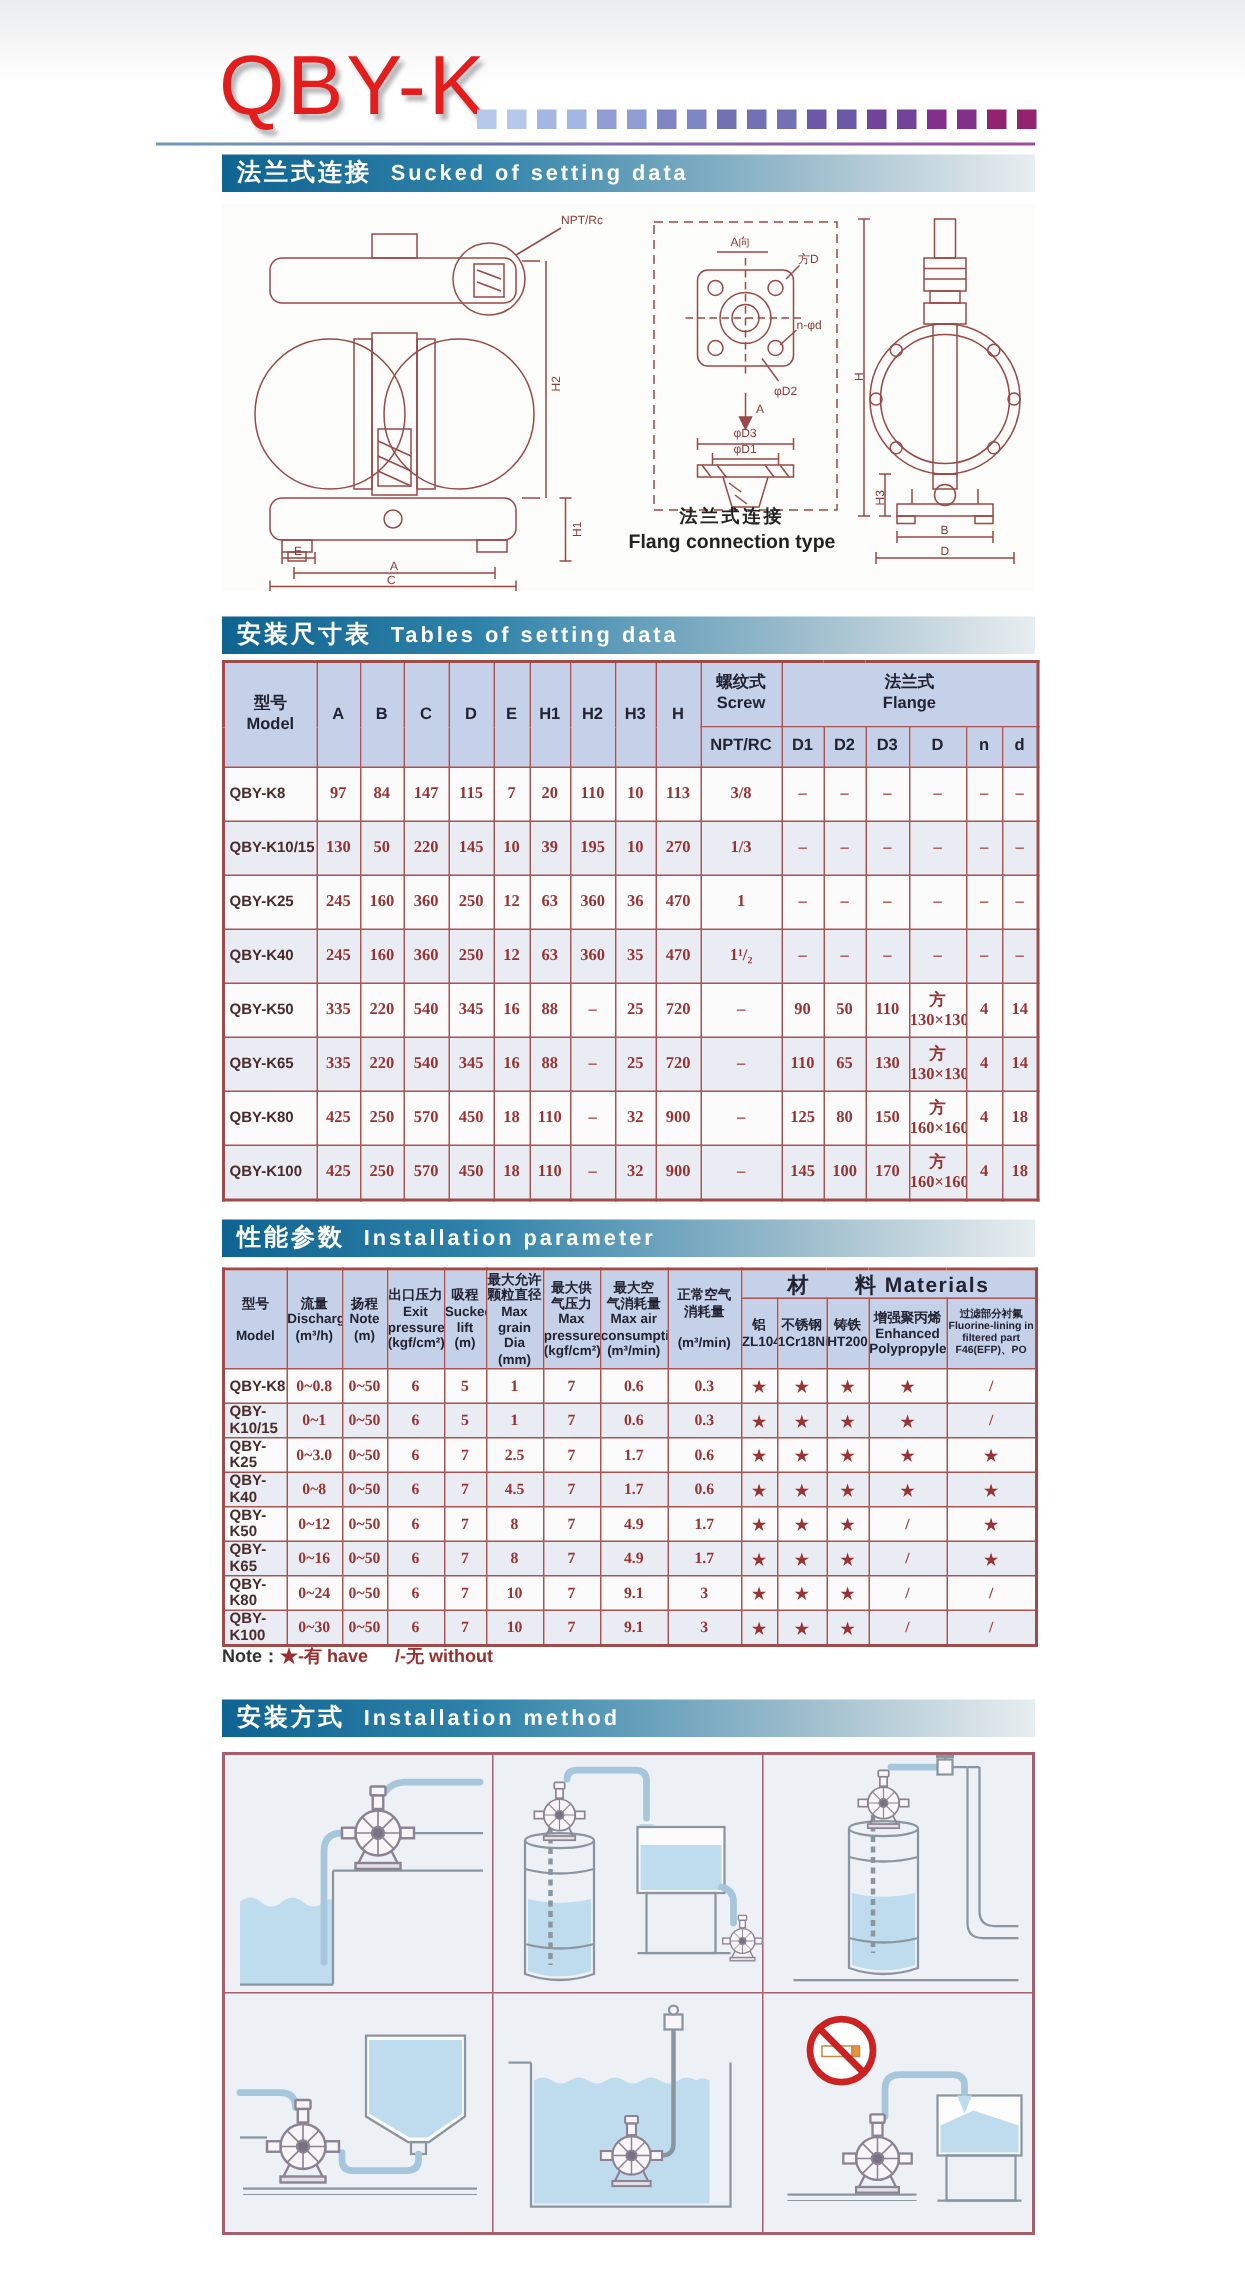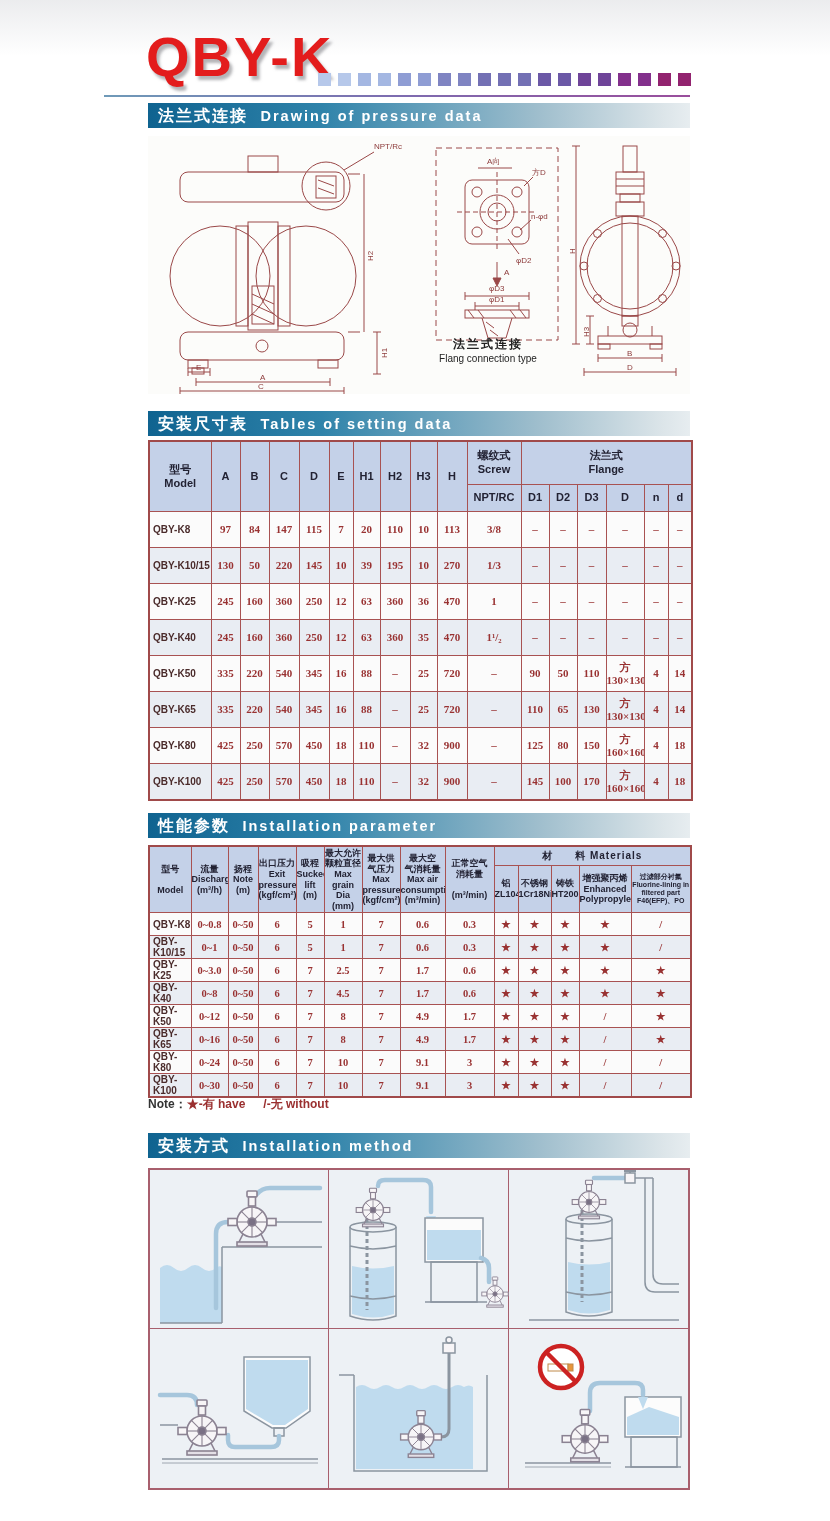--- a/index.html
+++ b/index.html
@@ -1,21 +1,21 @@
 <!DOCTYPE html>
 <html><head>
 <meta charset="utf-8">
 <style>
   html,body{margin:0;padding:0;background:#ffffff;}
   body{width:830px;height:1521px;position:relative;font-family:"Liberation Sans",sans-serif;overflow:hidden;}
   .abs{position:absolute;}
   .top-wash{left:0;top:0;width:830px;height:70px;
     background:linear-gradient(180deg,rgba(190,192,198,.30),rgba(255,255,255,0) 80%);}
   
-  .logo{left:146px;top:24px;font-size:56px;font-weight:700;letter-spacing:2px;
+  .logo{left:146px;top:24px;font-size:56px;font-weight:400;letter-spacing:2px;
     color:#e31c1c;text-shadow:3px 4px 3px rgba(130,130,135,.6);font-family:"Liberation Sans",sans-serif;}
   .squares{left:318px;top:73px;display:flex;gap:7px;}
   .squares span{width:13px;height:13px;display:inline-block;}
   .rule{left:104px;top:95px;width:586px;height:2px;background:linear-gradient(90deg,#6f9ab8,#7d6cb0,#9a4e9c);}
   
   .secbar{left:148px;width:542px;height:25px;line-height:25px;color:#fff;
     background:linear-gradient(90deg,#0f6390,#2f83aa 32%,#9fbecd 72%,#dce5e9 95%,#e7edf0);
     padding-left:10px;box-sizing:border-box;white-space:nowrap;}
   .secbar .zh{font-size:16px;font-weight:700;letter-spacing:2px;}
   .secbar .en{font-size:14.5px;font-weight:700;letter-spacing:2px;margin-left:8px;}
@@ -31,21 +31,21 @@
   .perf{left:148px;top:845px;width:542px;}
   th,td{border:1px solid #a85252;text-align:center;vertical-align:middle;
     white-space:pre-line;overflow:hidden;padding:0;}
   thead th{background:#c4d1e8;color:#223;font-weight:700;}
   .dims thead th{font-size:11px;line-height:1.25;}
   .dims tbody td{height:35px;font-size:11px;font-weight:700;color:#993232;font-family:"Liberation Serif",serif;line-height:1.1;}
   .dims tbody td.model-cell,.perf tbody td.model-cell{color:#4a2b2b;font-size:10px;text-align:left;padding-left:3px;font-family:"Liberation Sans",sans-serif;}
   .dims tr.hr1 th{height:42px;}
   .dims tr.hr2 th{height:26px;}
   .perf thead th{font-size:9px;line-height:1.18;}
-  .perf .mat-top{height:18px;font-size:10px;letter-spacing:1px;}
+  .perf .mat-top{height:18px;font-size:14px;letter-spacing:1px;}
   .perf tr.hr2 th{height:46px;}
   .perf .th-tiny{font-size:7px;line-height:1.15;}
   .perf tbody td{height:22px;font-size:10.5px;font-weight:700;color:#993232;font-family:"Liberation Serif",serif;}
   tbody tr:nth-child(even) td{background:#e9edf3;}
   tbody tr:nth-child(odd) td{background:#fbfbfb;}
   table{border:2px solid #a04a4a;}
   
   .note{left:148px;top:1096px;font-size:12px;font-weight:700;color:#333;}
   .note .red{color:#9a2f2f;}
   .note .sp{display:inline-block;width:18px;}
@@ -106,21 +106,21 @@
     <span style="background: rgb(111, 68, 153);"></span>
     <span style="background: rgb(131, 48, 140);"></span>
     <span style="background: rgb(131, 48, 140);"></span>
     <span style="background: rgb(146, 35, 111);"></span>
     <span style="background: rgb(146, 35, 111);"></span>
   </div>
 <div class="abs rule"></div>
 
 <div class="abs secbar" style="top:103px">
   <span class="zh">法兰式连接</span>
-  <span class="en">Drawing of pressure data</span>
+  <span class="en">Sucked of setting data</span>
 </div>
 <div class="abs secbar" style="top:411px">
   <span class="zh">安装尺寸表</span>
   <span class="en">Tables of setting data</span>
 </div>
 <div class="abs secbar" style="top:813px">
   <span class="zh">性能参数</span>
   <span class="en">Installation parameter</span>
 </div>
 <div class="abs secbar" style="top:1133px">
@@ -196,21 +196,21 @@
     <text x="99" y="75" class="tech-text">n-φd</text>
     <text x="84" y="119" class="tech-text">φD2</text>
     <text x="72" y="131" class="tech-text">A</text>
     <text x="57" y="147" class="tech-text" font-size="7">φD3</text>
     <text x="57" y="158" class="tech-text" font-size="7">φD1</text>
   </svg>
 
   
   <div class="abs" style="left:270px;top:200px;width:160px;text-align:center">
     <div class="cap czh" style="position:static;font-size:12px;font-weight:700;letter-spacing:2px;color:#222">法兰式连接</div>
-    <div class="cap cen" style="position:static;font-size:10px;font-weight:400;color:#222">Flang connection type</div>
+    <div class="cap cen" style="position:static;font-size:13px;font-weight:700;color:#222">Flang connection type</div>
   </div>
 
   
   <svg width="126" height="250" viewBox="0 0 126 250" style="position:absolute;left:416px;top:4px">
     <g class="tech">
       <rect x="59" y="6" width="14" height="26"></rect>
       <rect x="52" y="32" width="28" height="22"></rect>
       <path d="M52,39 h28 M52,46 h28"></path>
       <rect x="56" y="54" width="20" height="8"></rect>
       <rect x="52" y="62" width="28" height="14"></rect>

